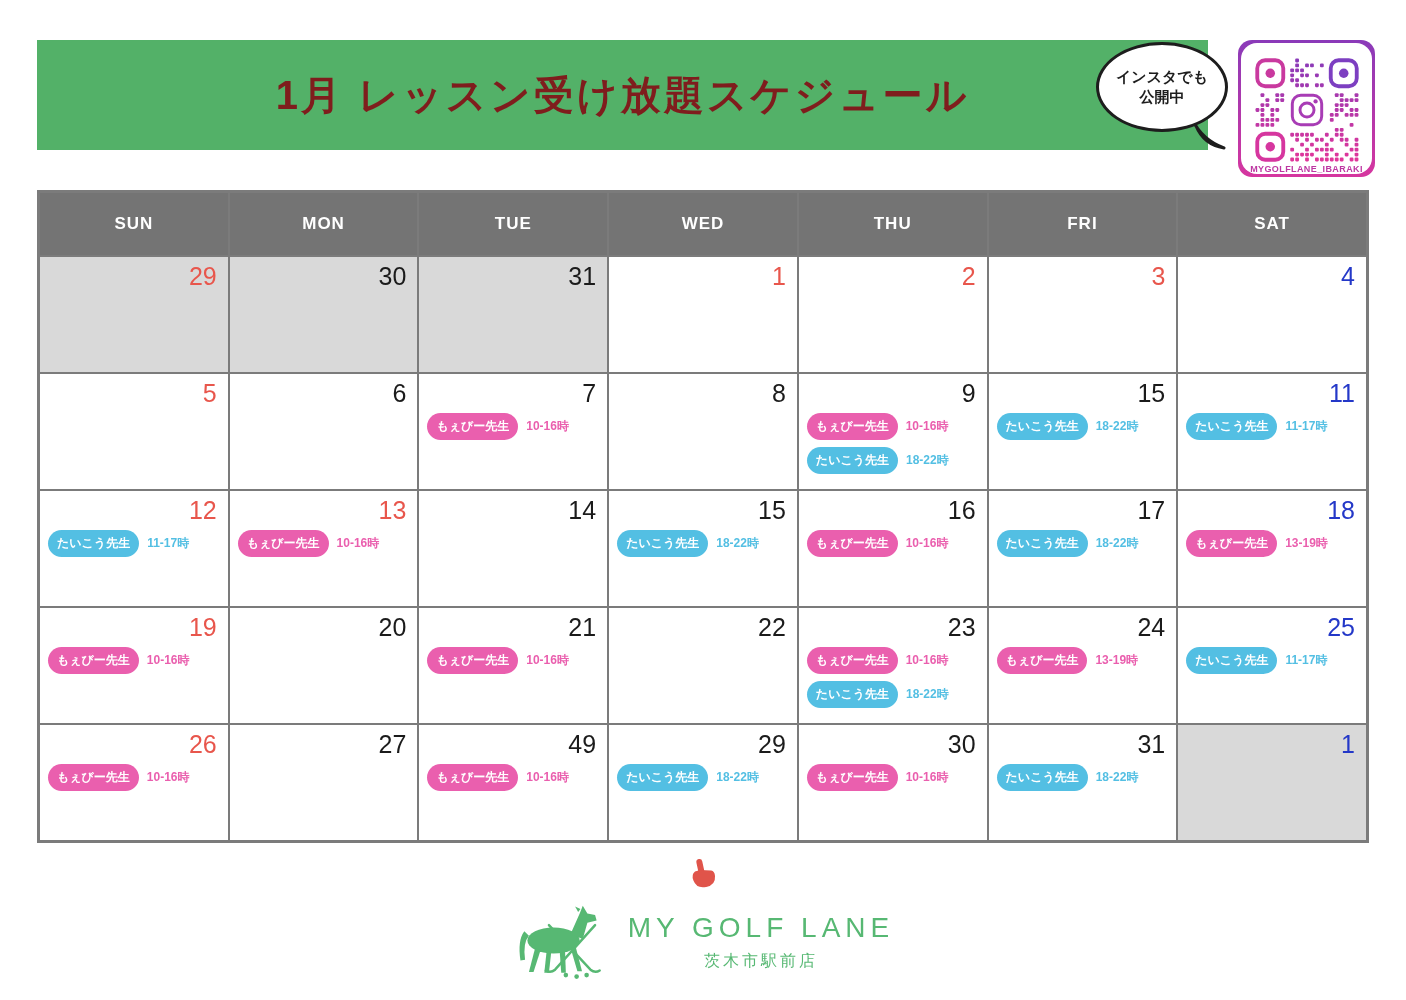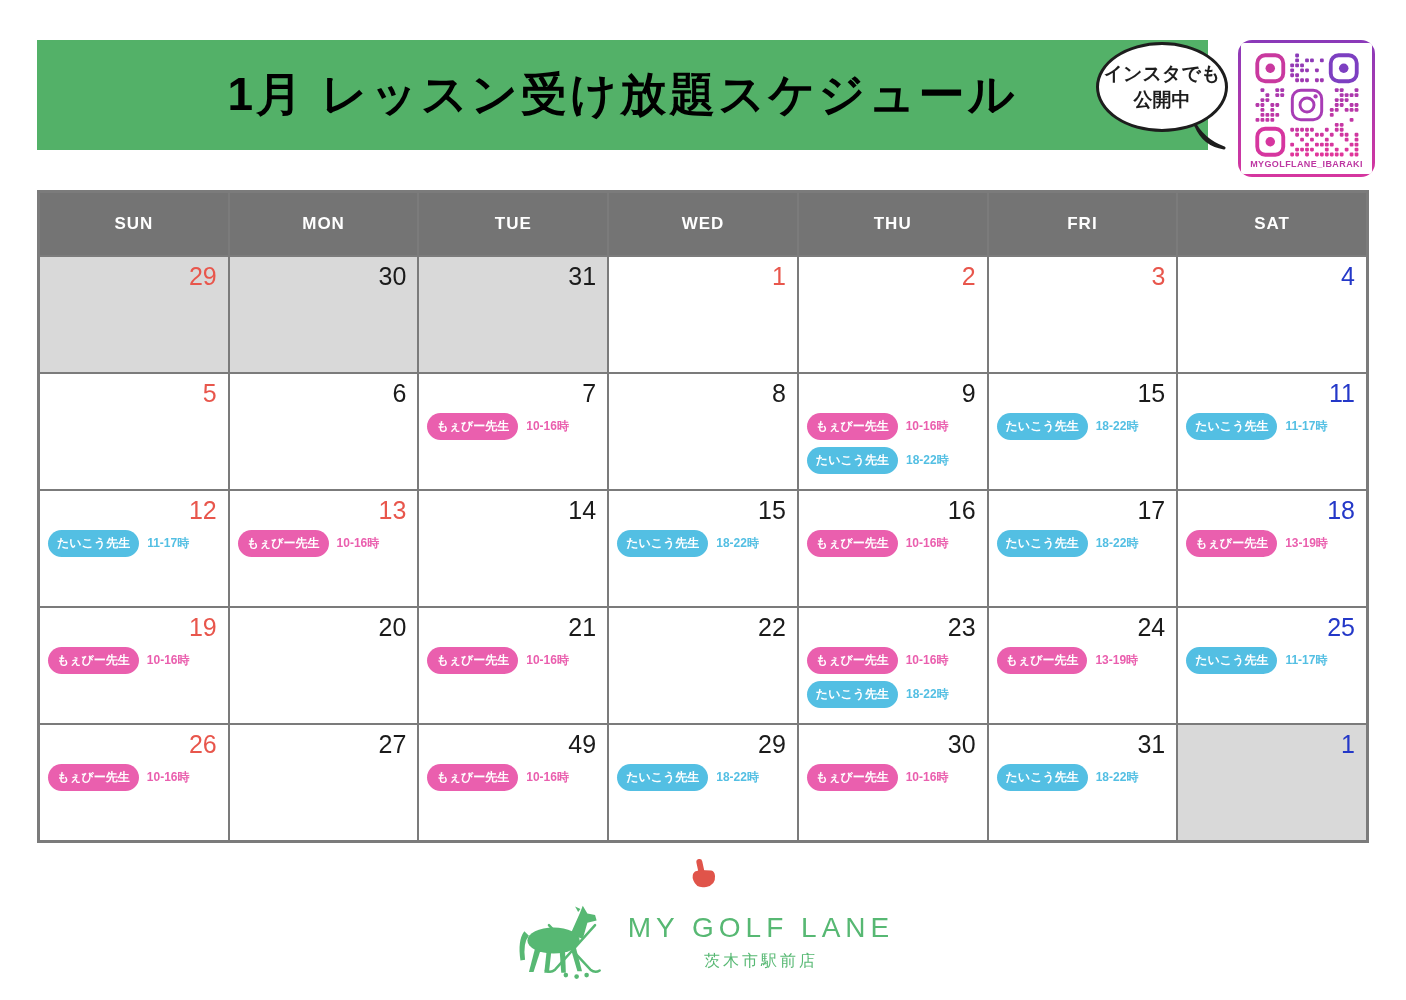--- a/index.html
+++ b/index.html
@@ -17,35 +17,35 @@
     --qr-purple:#8a3ab9;
     --qr-magenta:#d6369f;
   }
   *{margin:0;padding:0;box-sizing:border-box;}
   html,body{width:1406px;height:1000px;background:#fff;
     font-family:"Liberation Sans","DejaVu Sans",sans-serif;overflow:hidden;position:relative;}
 
   
   .banner{position:absolute;left:37px;top:40px;width:1171px;height:110px;
     background:var(--banner-green);display:flex;align-items:center;justify-content:center;z-index:1;}
-  .banner-title{color:#000000;font-size:46px;font-weight:bold;letter-spacing:3px;}
+  .banner-title{color:#7f1d1d;font-size:40px;font-weight:bold;letter-spacing:3px;}
 
   
   .bubble{position:absolute;left:1096px;top:42px;width:132px;height:90px;background:#fff;
     border:3px solid #1d1d1d;border-radius:50%;display:flex;flex-direction:column;
     align-items:center;justify-content:center;z-index:3;}
-  .bubble-line{font-size:19px;font-weight:bold;color:#1d1d1d;line-height:1.35;}
+  .bubble-line{font-size:15px;font-weight:bold;color:#1d1d1d;line-height:1.35;}
   .bubble-tail{position:absolute;left:1188px;top:118px;z-index:2;}
 
   
   .qr-wrap{position:absolute;left:1238px;top:40px;width:137px;height:137px;
     background:linear-gradient(180deg,var(--qr-purple),var(--qr-magenta));
     border-radius:14px;padding:3px;z-index:1;}
-  .qr-inner{width:100%;height:100%;background:#fff;border-radius:3px;
-    display:flex;flex-direction:column;align-items:center;justify-content:center;padding-top:5px;}
+  .qr-inner{width:100%;height:100%;background:#fff;border-radius:16px;
+    display:flex;flex-direction:column;align-items:center;justify-content:flex-end;padding-top:5px;}
   .qr-label{font-size:9px;font-weight:bold;color:#bd37a2;letter-spacing:.4px;margin-top:2px;}
 
   
   .calendar{position:absolute;left:37px;top:190px;width:1332px;
     border:2px solid var(--border-gray);display:grid;grid-template-columns:repeat(7,1fr);background:#fff;}
   .wd{height:64px;background:var(--header-gray);color:#fff;font-weight:bold;font-size:17px;
     letter-spacing:1px;display:flex;align-items:center;justify-content:center;
     border:1px solid var(--border-gray);}
   .cell{height:117px;background:#fff;border:1px solid var(--border-gray);position:relative;}
   .cell.muted{background:var(--muted-gray);}

